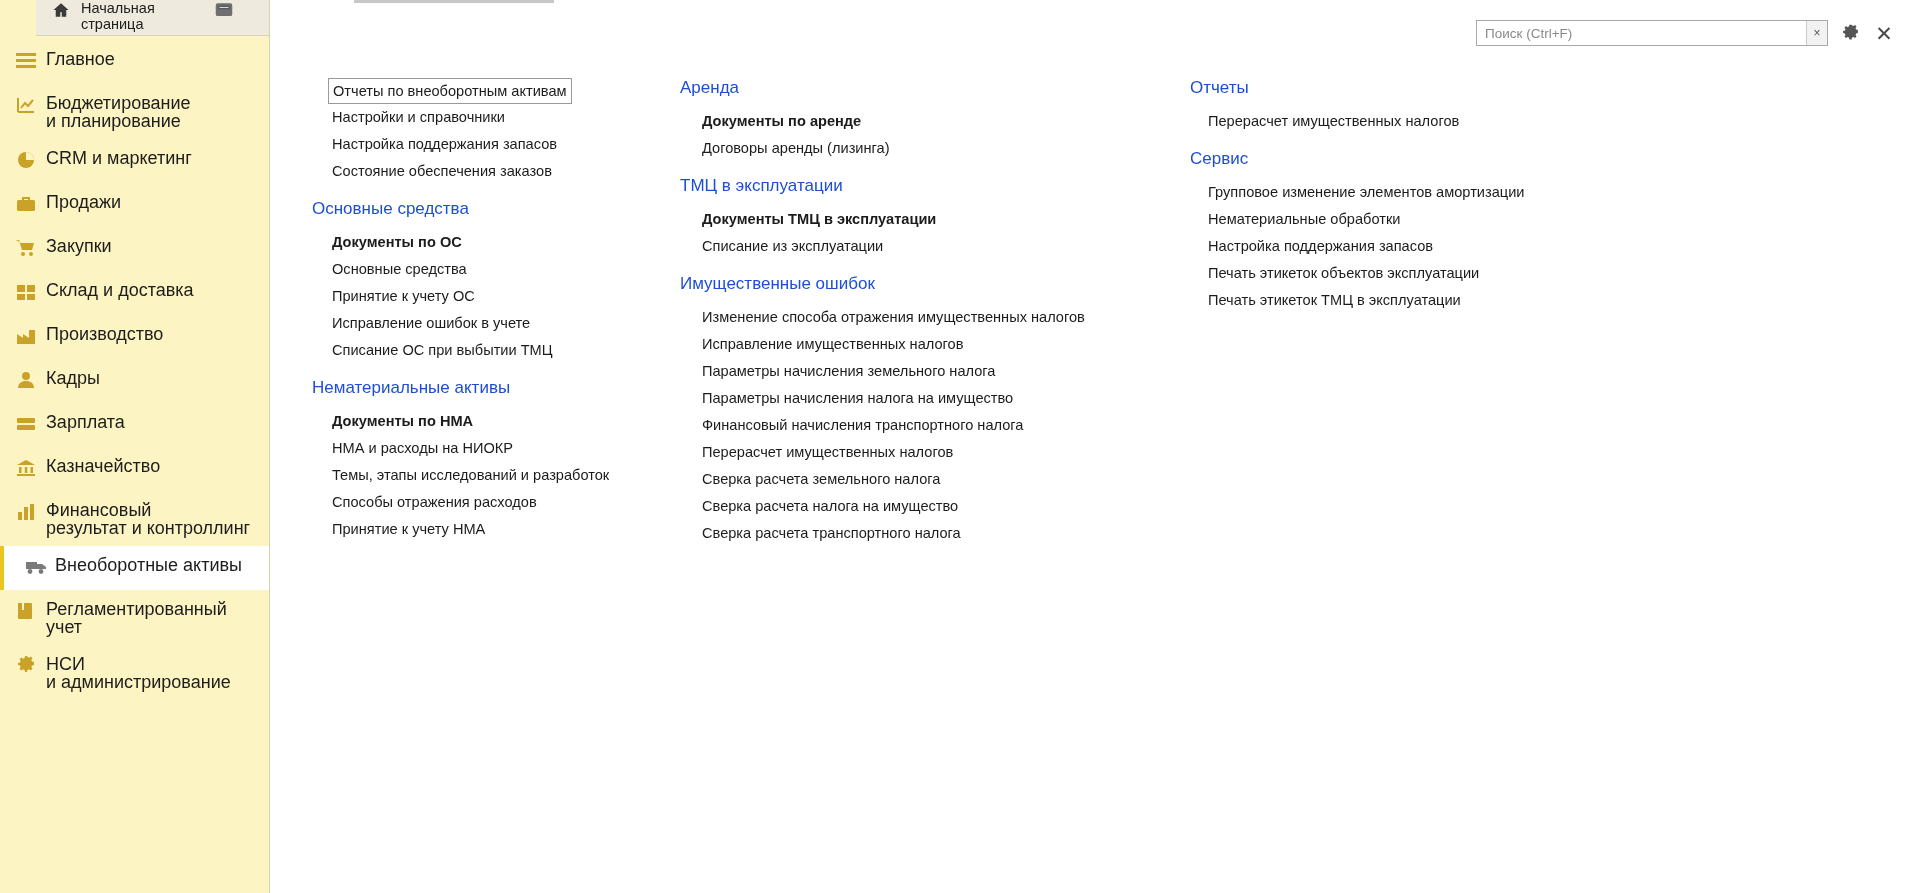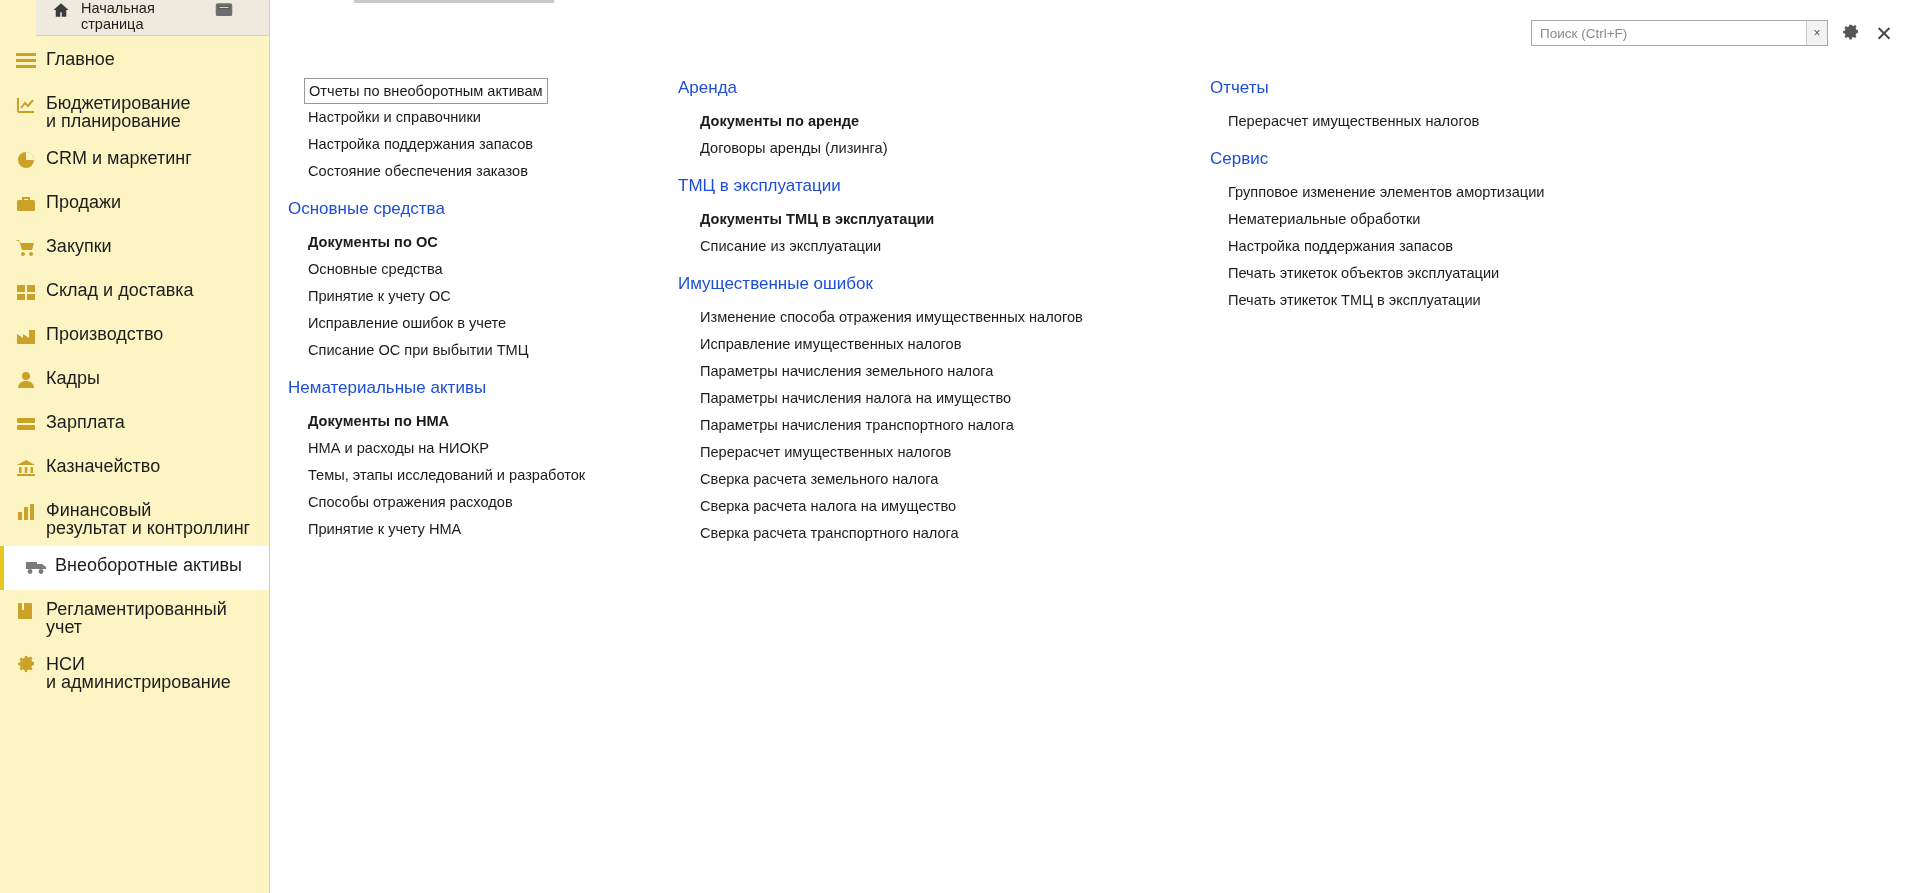--- a/index.html
+++ b/index.html
@@ -107,21 +107,21 @@
   .topbar {
     position: absolute;
     top: 20px;
     right: 14px;
     display: flex;
     align-items: center;
     gap: 10px;
   }
   .search-box {
     position: relative;
-    width: 297px;
+    width: 352px;
     height: 26px;
     border: 1px solid #a9a9a9;
     background: #ffffff;
     display: flex;
     align-items: center;
     box-sizing: border-box;
   }
   .search-box input {
     border: none;
     outline: none;
@@ -160,23 +160,22 @@
   .close-btn { color: #4a4a4a; font-size: 21px; line-height: 1; }
 
   
   .columns {
     position: absolute;
     top: 78px;
     left: 0;
     right: 0;
     bottom: 0;
     display: flex;
-    padding-left: 16px;
-    box-sizing: border-box;
-    gap: 22px;
+    padding-left: 40px;
+    box-sizing: border-box;
   }
   .col { box-sizing: border-box; }
   .col-1 { width: 368px; }
   .col-2 { width: 510px; }
   .col-3 { width: 520px; }
 
   .group { margin-bottom: 4px; }
   .group-title {
     color: #1d4ed8;
     font-size: 17px;
@@ -445,21 +444,21 @@
           <div class="item bold">Документы ТМЦ в эксплуатации</div>
           <div class="item">Списание из эксплуатации</div>
         </div>
 
         <div class="group">
           <div class="group-title">Имущественные ошибок</div>
           <div class="item">Изменение способа отражения имущественных налогов</div>
           <div class="item">Исправление имущественных налогов</div>
           <div class="item">Параметры начисления земельного налога</div>
           <div class="item">Параметры начисления налога на имущество</div>
-          <div class="item">Параметры начисления транспортного налога</div>
+          <div class="item">Финансовый начисления транспортного налога</div>
           <div class="item">Перерасчет имущественных налогов</div>
           <div class="item">Сверка расчета земельного налога</div>
           <div class="item">Сверка расчета налога на имущество</div>
           <div class="item">Сверка расчета транспортного налога</div>
         </div>
       </div>
 
       <div class="col col-3">
         <div class="group first">
           <div class="group-title">Отчеты</div>

